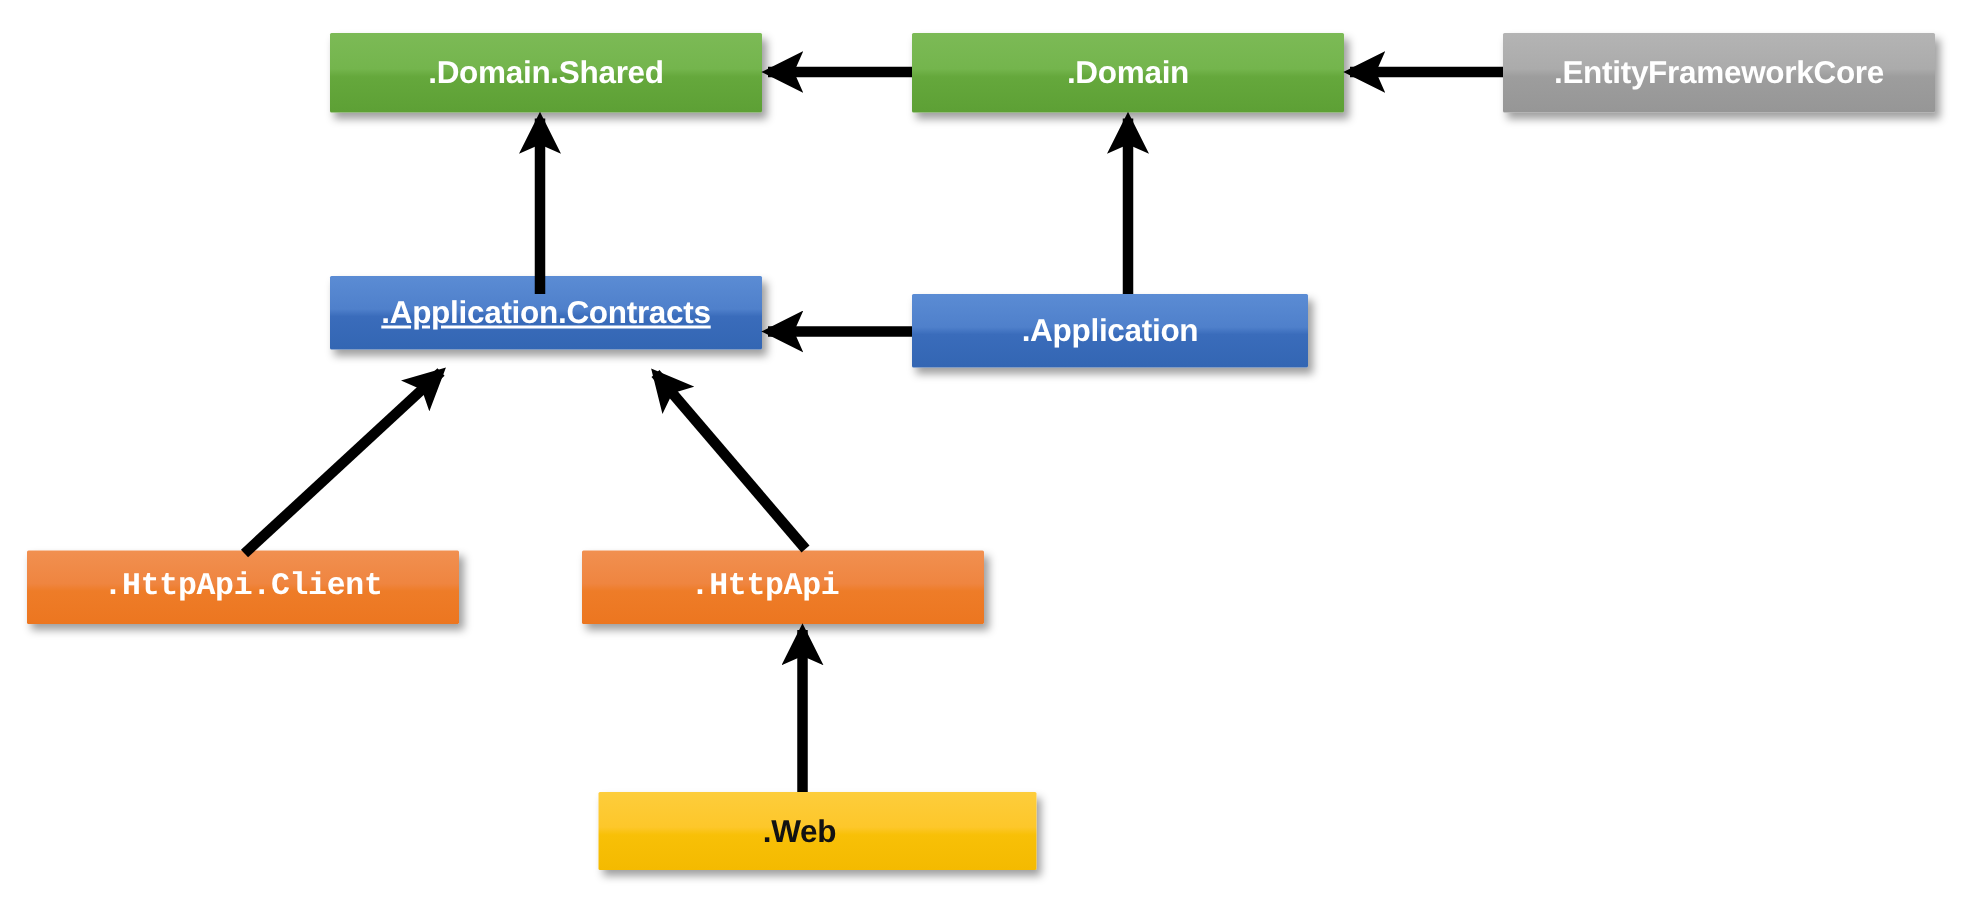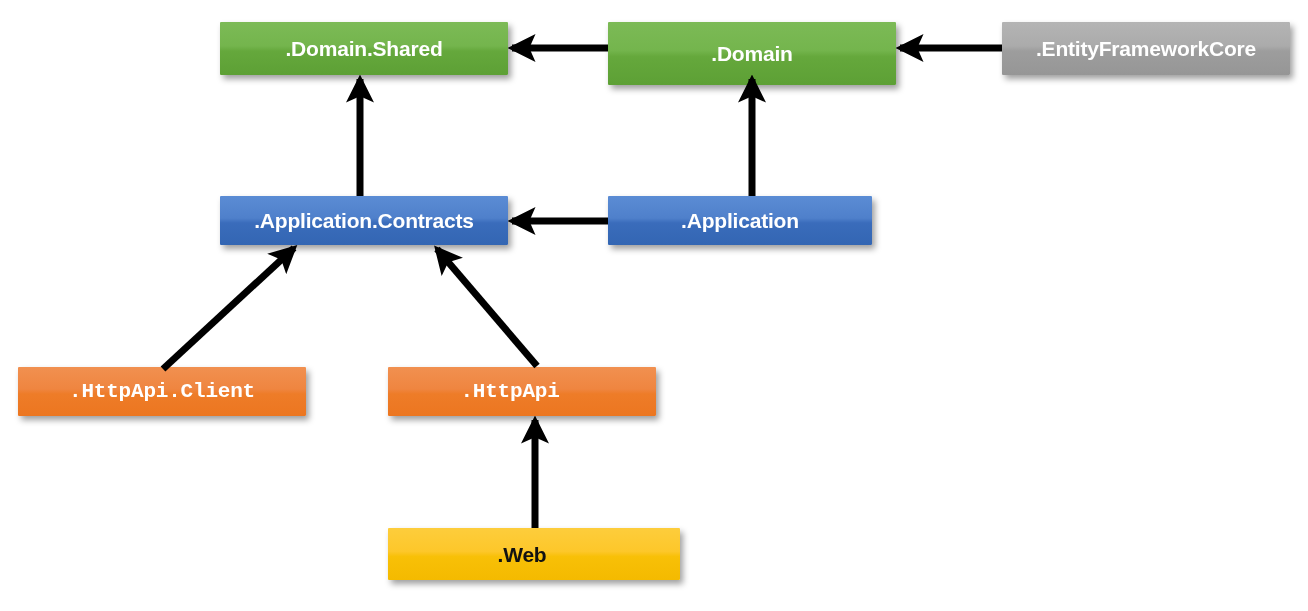--- a/index.html
+++ b/index.html
@@ -45,20 +45,21 @@
   .node-blue {
     background: linear-gradient(to bottom, #5b8cd4 0%, #4f80cb 45%, #3a6cbb 55%, #3366b3 100%);
   }
   .node-orange {
     background: linear-gradient(to bottom, #f19050 0%, #ef8540 45%, #ee7c28 55%, #ec7620 100%);
     font-family: Liberation Mono, monospace;
   }
   .node-yellow {
     background: linear-gradient(to bottom, #fdcd3c 0%, #fdc72a 45%, #f8c007 55%, #f4ba00 100%);
     color: #121212;
+    margin-left: 11px;
   }
   .node-label {
     display: block;
     padding: 0 8px;
     white-space: nowrap;
   }
   .arrows {
     position: absolute;
     left: 0;
     top: 0;
@@ -88,27 +89,27 @@
         <line x1="163" y1="369" x2="294" y2="248" marker-end="url(#arrowhead)" stroke="#000000"></line>
         <line x1="537" y1="366" x2="437" y2="249" marker-end="url(#arrowhead)" stroke="#000000"></line>
         <line x1="535" y1="528" x2="535" y2="420" marker-end="url(#arrowhead)" stroke="#000000"></line>
       </g>
   </svg>
 
   <div id="nodes-layer">
       <div class="node node-green" style="left: 220px; top: 22px; width: 288px; height: 53px;">
         <span class="node-label">.Domain.Shared</span>
       </div>
-      <div class="node node-green" style="left: 608px; top: 22px; width: 288px; height: 63px;">
+      <div class="node node-green" style="left: 608px; top: 22px; width: 288px; height: 53px;">
         <span class="node-label">.Domain</span>
       </div>
       <div class="node node-gray" style="left: 1002px; top: 22px; width: 288px; height: 53px;">
         <span class="node-label">.EntityFrameworkCore</span>
       </div>
-      <div class="node node-blue" style="left: 220px; top: 196px; width: 288px; height: 49px;">
+      <div class="node node-blue" style="left: 220px; top: 184px; width: 288px; height: 49px; text-decoration: underline;">
         <span class="node-label">.Application.Contracts</span>
       </div>
       <div class="node node-blue" style="left: 608px; top: 196px; width: 264px; height: 49px;">
         <span class="node-label">.Application</span>
       </div>
       <div class="node node-orange" style="left: 18px; top: 367px; width: 288px; height: 49px;">
         <span class="node-label">.HttpApi.Client</span>
       </div>
       <div class="node node-orange" style="left: 388px; top: 367px; width: 268px; height: 49px;">
         <span class="node-label" style="transform: translateX(-12px);">.HttpApi</span>

